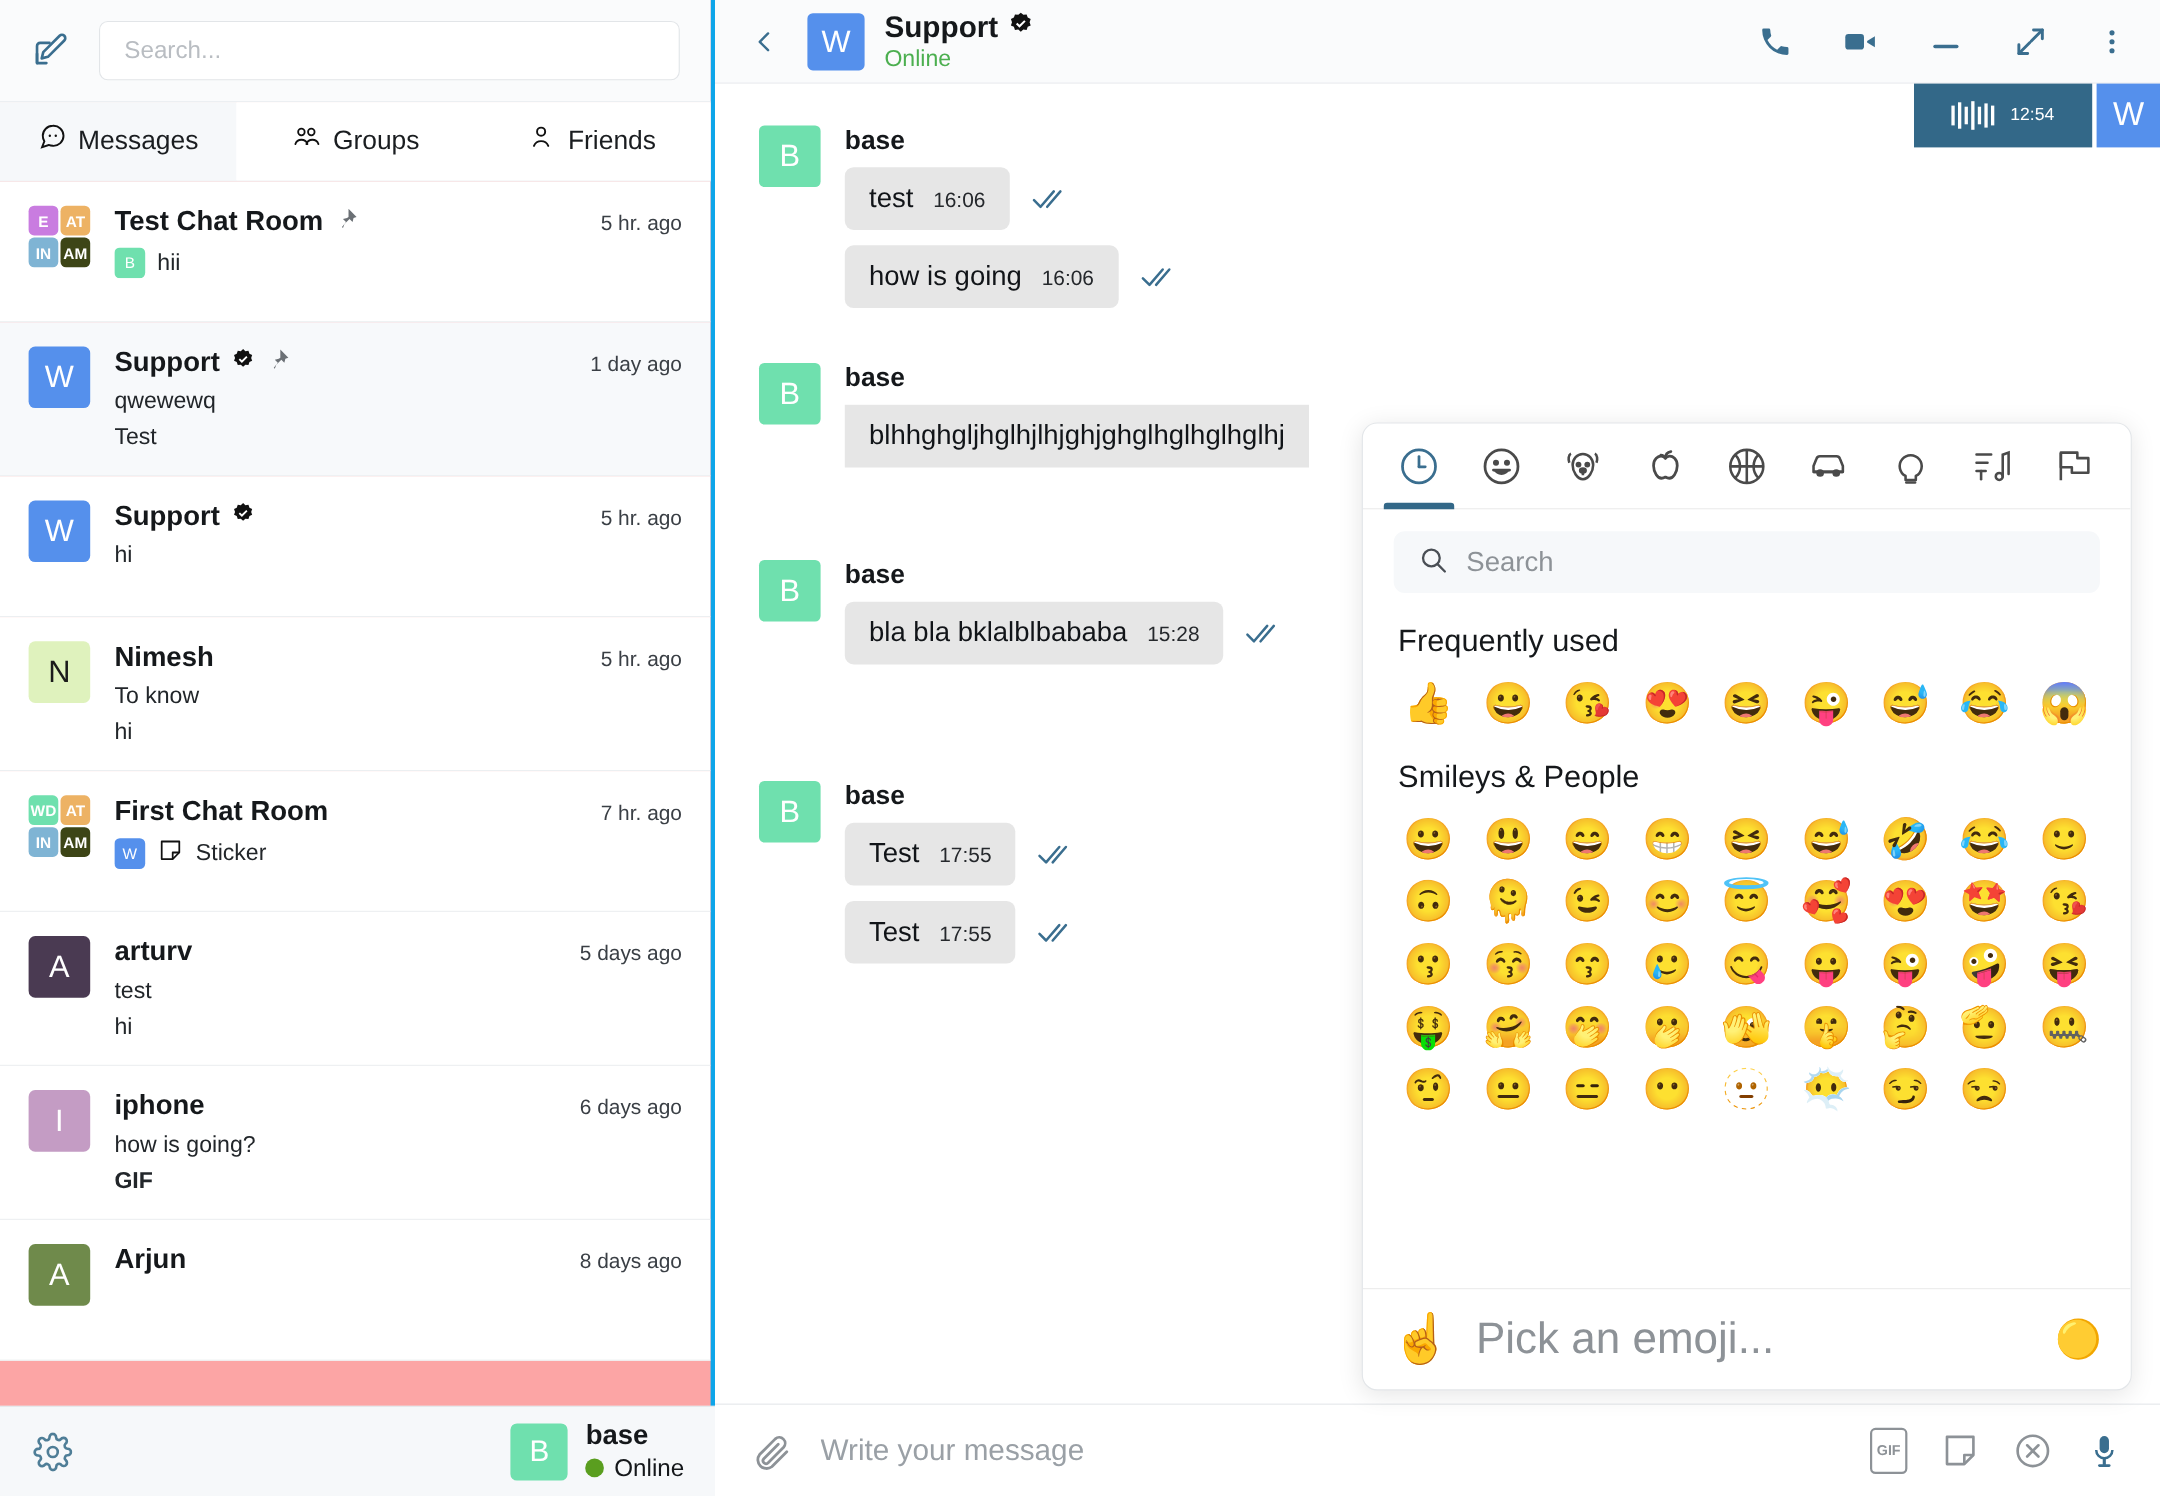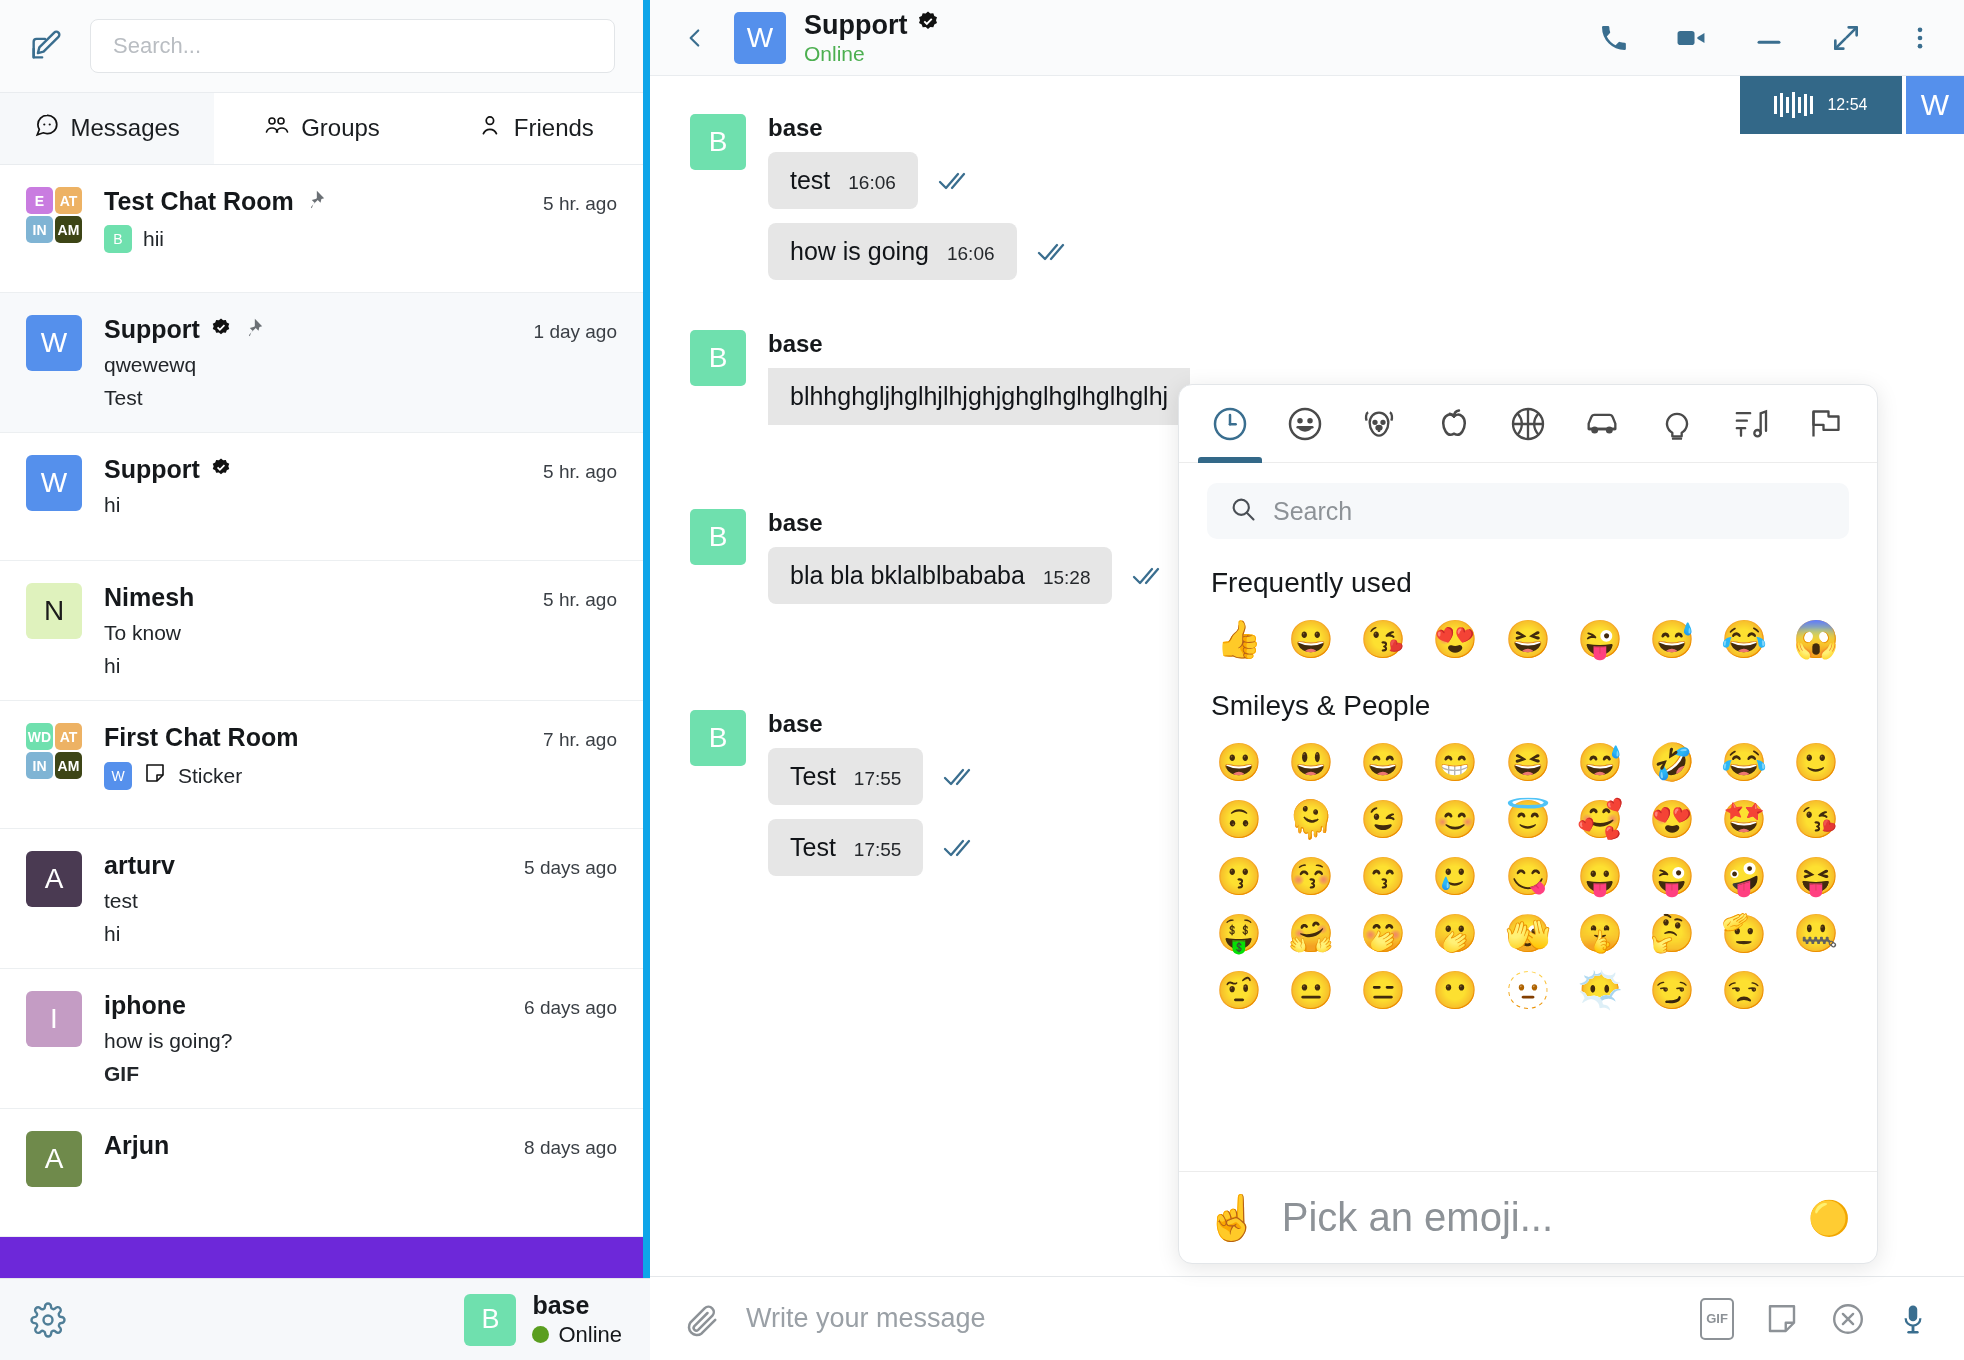--- a/index.html
+++ b/index.html
@@ -13,22 +13,22 @@
     width: 1964px; height: 1360px;
     display: flex;
     position: relative;
     background: #fff;
   }
 
   
   .sidebar {
     width: 650px; height: 100%;
     display: flex; flex-direction: column;
-    border-right: 7px solid #0ea5e9;
-    background: #6d28d9;
+    border-right: 4px solid #0ea5e9;
+    background: #fca5a5;
     position: relative;
   }
   .sb-top {
     height: 93px;
     display: flex; align-items: center;
     gap: 22px;
     padding: 0 28px 0 22px;
     background: #fafbfc;
     border-bottom: 1px solid #e9ecef;
     flex: none;
@@ -208,21 +208,21 @@
     padding: 14px 22px;
     display: flex; align-items: baseline; gap: 18px;
     max-width: 1100px;
   }
   .bubble .txt { font-size: 25px; color: #111418; white-space: nowrap; }
   .bubble .time { font-size: 19px; color: #25282c; }
   .ticks { color: #3a6e8f; display: flex; flex: none; }
 
   
   .emoji-panel {
-    position: absolute; left: 1178px; top: 384px;
+    position: absolute; left: 1238px; top: 384px;
     width: 700px; height: 880px;
     background: #fff;
     border: 1px solid #e3e6e9;
     border-radius: 14px;
     box-shadow: 0 4px 22px rgba(0,0,0,.10);
     display: flex; flex-direction: column;
     overflow: hidden; z-index: 20;
   }
   .ep-tabs {
     height: 78px; flex: none;

